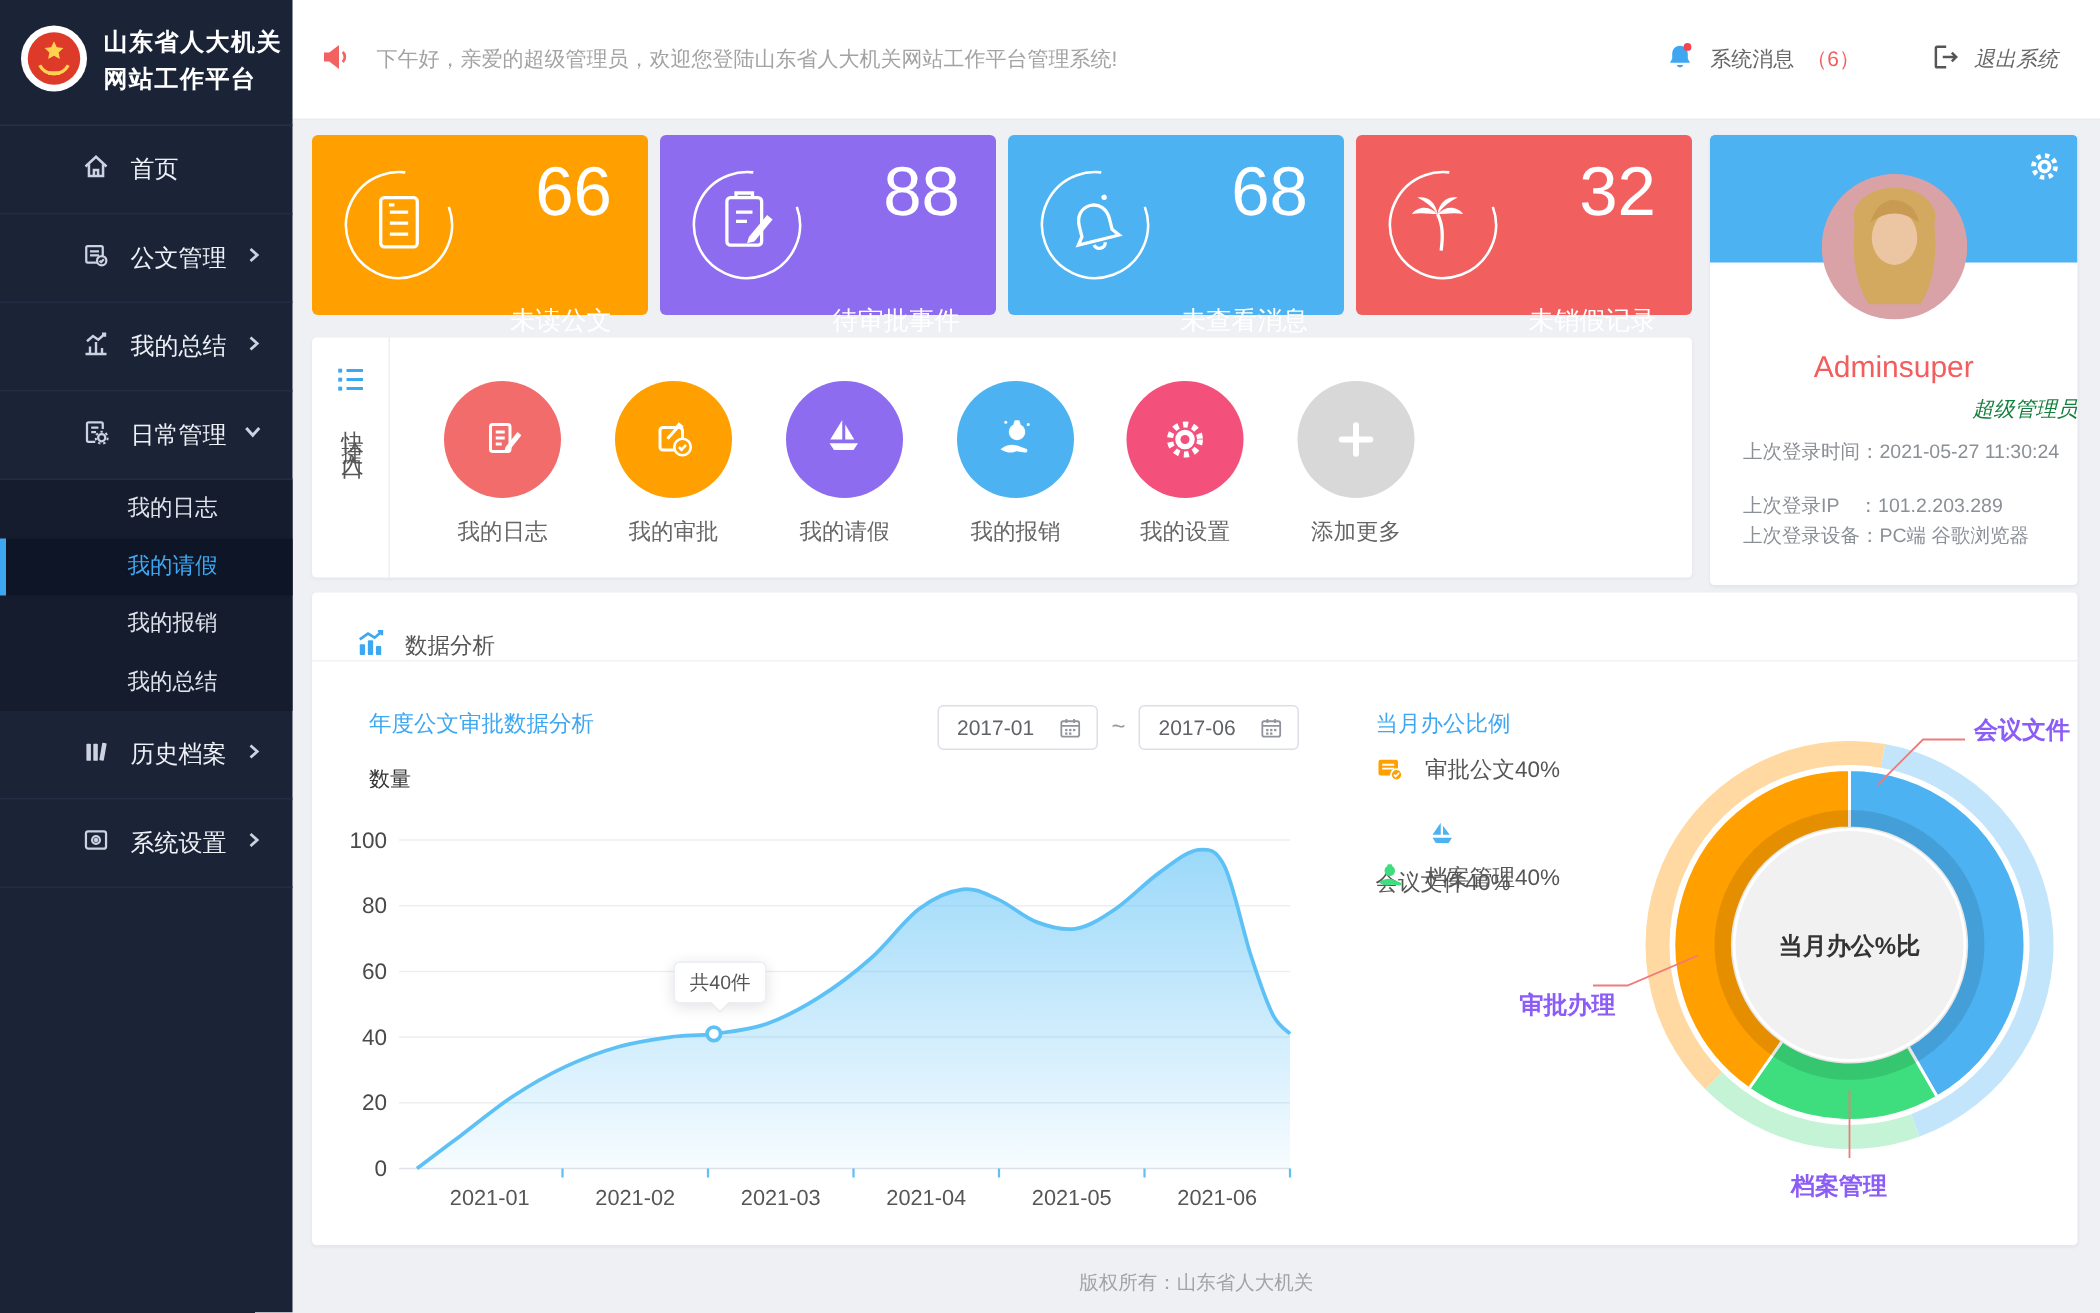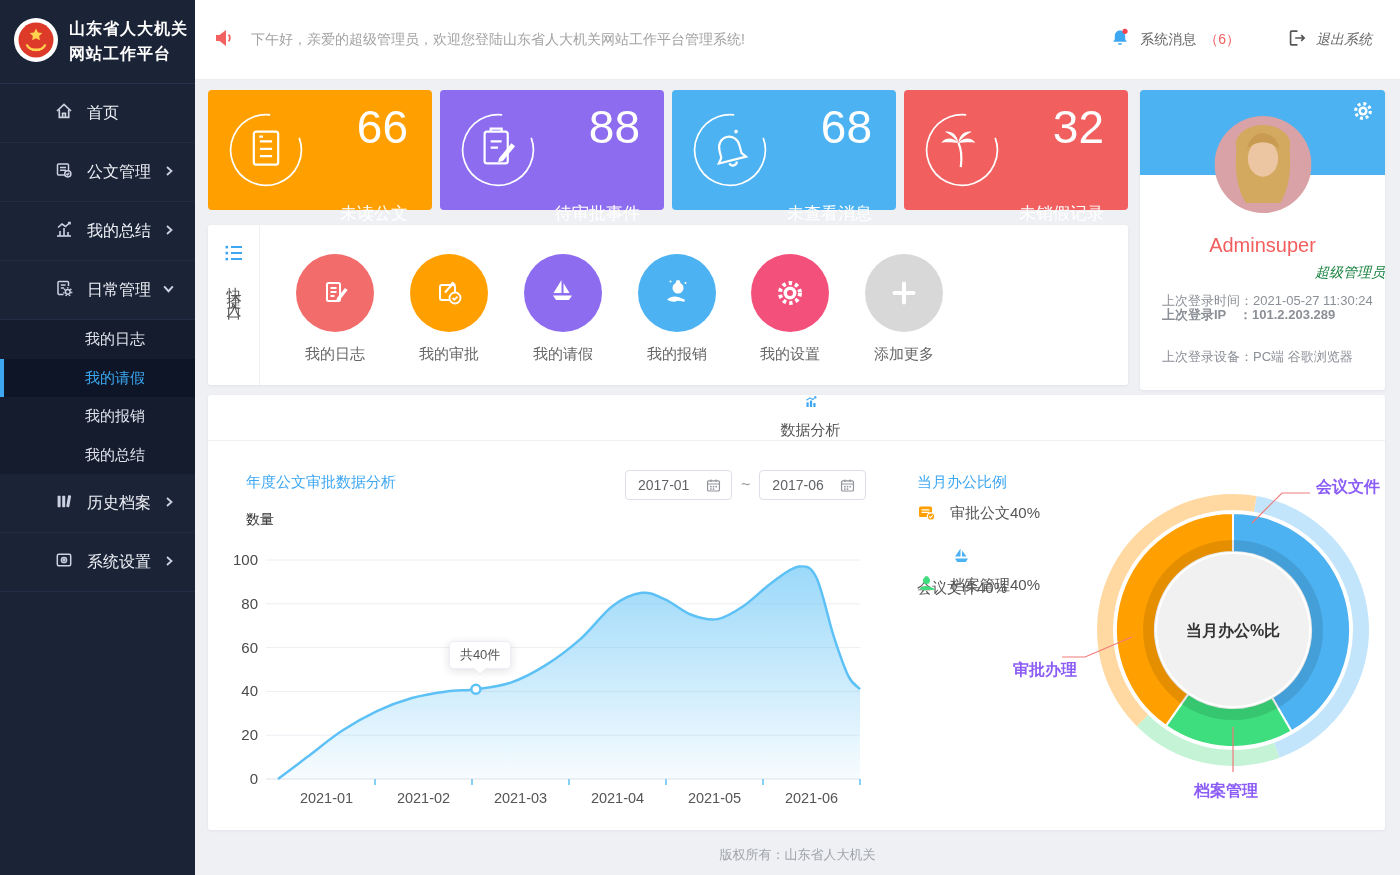--- a/index.html
+++ b/index.html
@@ -42,22 +42,22 @@
   .quick{left:208px;top:225px;width:920px;height:160px;}
   .q-side{position:absolute;left:0;top:0;width:52px;height:100%;border-right:1px solid #f0f0f0;}
   .q-side svg{position:absolute;left:15px;top:17px;}
   .q-title{position:absolute;left:50%;transform:translateX(-50%);top:50px;writing-mode:vertical-lr;
     letter-spacing:7px;font-size:15px;color:#555;}
   .q-item{position:absolute;top:29px;width:78px;text-align:center;cursor:pointer;}
   .q-circle{width:78px;height:78px;border-radius:50%;display:flex;align-items:center;justify-content:center;}
   .q-label{margin-top:13px;font-size:15px;color:#666;white-space:nowrap;}
   
   .data-panel{left:208px;top:395px;width:1177px;height:435px;}
-  .dp-head{height:46px;border-bottom:1px solid #f0f1f3;display:flex;align-items:center;gap:12px;
-    padding-left:28px;font-size:15px;color:#555;flex-direction:column;}
+  .dp-head{height:46px;border-bottom:1px solid #f0f1f3;display:flex;align-items:flex-end;gap:12px;
+    padding-left:28px;font-size:15px;color:#555;}
   .lc-title{position:absolute;left:38px;top:78px;color:#3da7f2;font-size:15px;}
   .date-range{position:absolute;left:417px;top:75px;display:flex;align-items:center;gap:9px;color:#999;}
   .date-box{width:107px;height:30px;border:1px solid #dcdfe6;border-radius:4px;display:flex;
     align-items:center;justify-content:space-between;padding:0 9px 0 12px;font-size:14px;color:#606266;
     background:#fff;cursor:pointer;}
   .ylab{position:absolute;left:38px;top:116px;font-size:14px;color:#333;}
   .chart-wrap{position:absolute;left:0;top:100px;width:680px;height:315px;}
   #tooltip{position:absolute;background:#fff;border:1px solid #ebeef5;border-radius:4px;
     box-shadow:0 2px 10px rgba(0,0,0,.12);font-size:13px;color:#555;padding:4px 10px;white-space:nowrap;}
   #tooltip:before{content:"";position:absolute;left:50%;bottom:-7px;margin-left:-7px;border:7px solid transparent;
@@ -257,21 +257,21 @@
         <rect width="96" height="96" fill="#d9a2a6"></rect>
         <path d="M22,30 q-4,36 9,56 h34 q13,-20 9,-56 z" fill="#d3a95f"></path>
         <ellipse cx="48" cy="28" rx="27" ry="19" fill="#d3a95f"></ellipse>
         <ellipse cx="48" cy="42" rx="15" ry="18" fill="#ecc6a2"></ellipse>
         <path d="M32,32 q16,-12 32,0 q-2,-10 -9,-13 q-16,-7 -23,13 z" fill="#c89a52"></path>
       </svg>
   </div>
   <div class="p-name">Adminsuper</div>
   <div class="p-role">超级管理员</div>
   <div class="p-row" style="top:202px;">上次登录时间：2021-05-27 11:30:24</div>
-  <div class="p-row" style="top:216px;font-weight:bold;">上次登录IP　：101.2.203.289</div>
+  <div class="p-row" style="top:238px;">上次登录IP　：101.2.203.289</div>
   <div class="p-row" style="top:258px;">上次登录设备：PC端  谷歌浏览器</div>
 </div>
 
 <div class="panel quick">
   <div class="q-side">
     <svg width="22" height="22" viewBox="0 0 22 22">
         <g stroke="#3da7f2" stroke-width="2">
           <path d="M8,5 h11 M8,11 h11 M8,17 h11"></path>
         </g>
         <g fill="#3da7f2">

